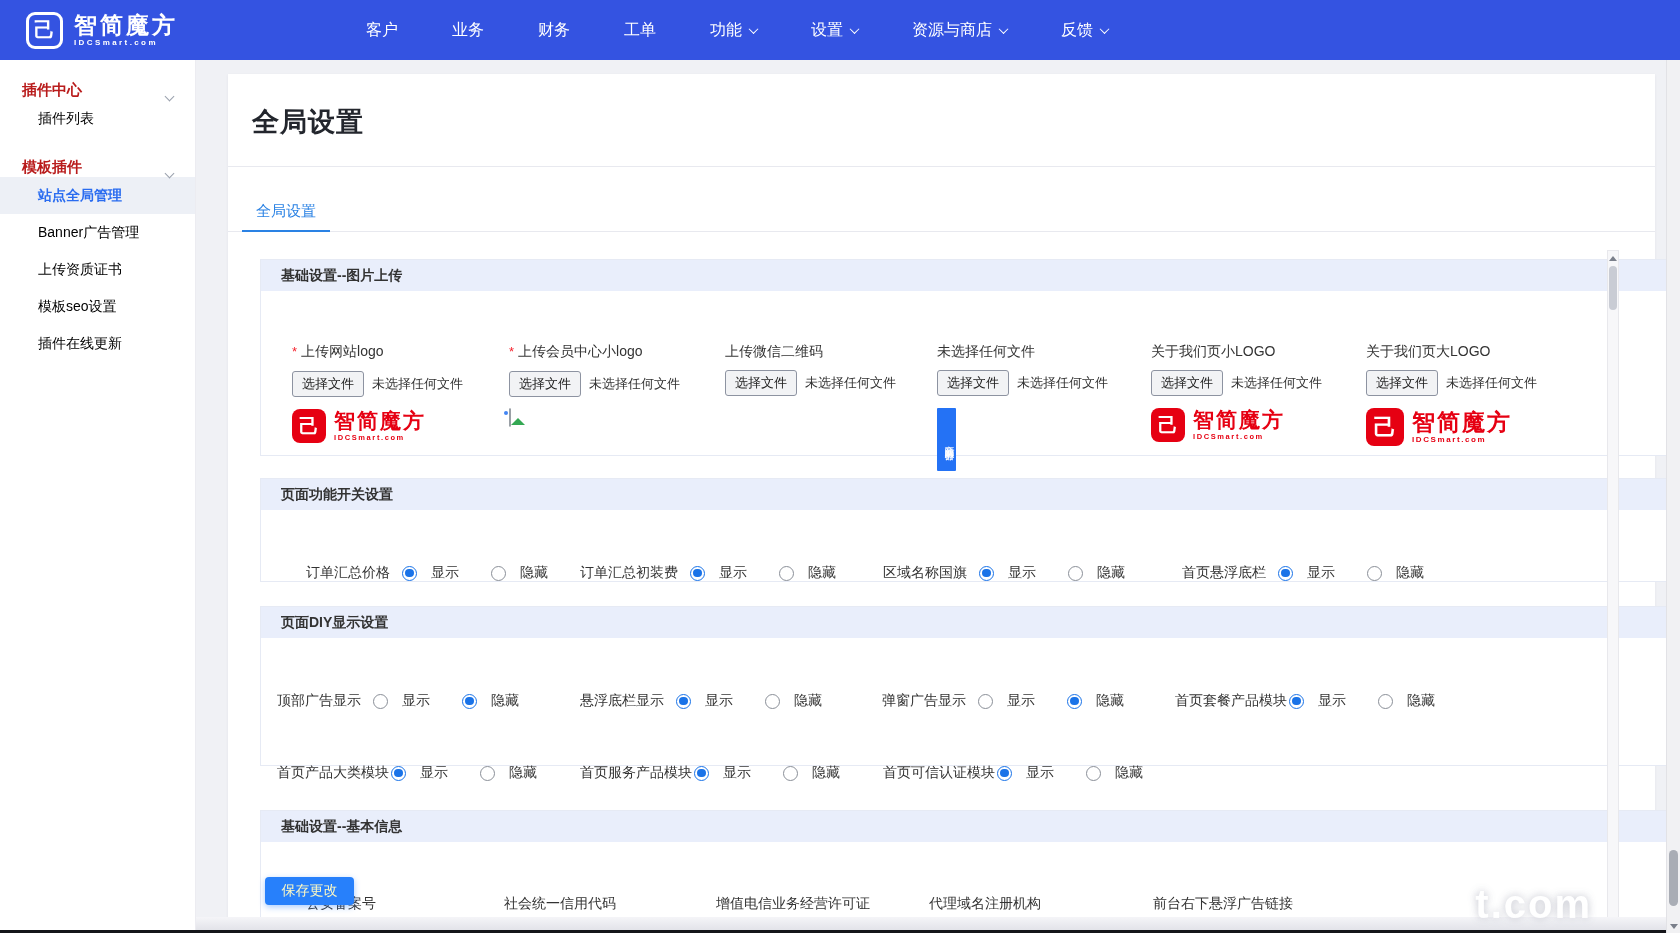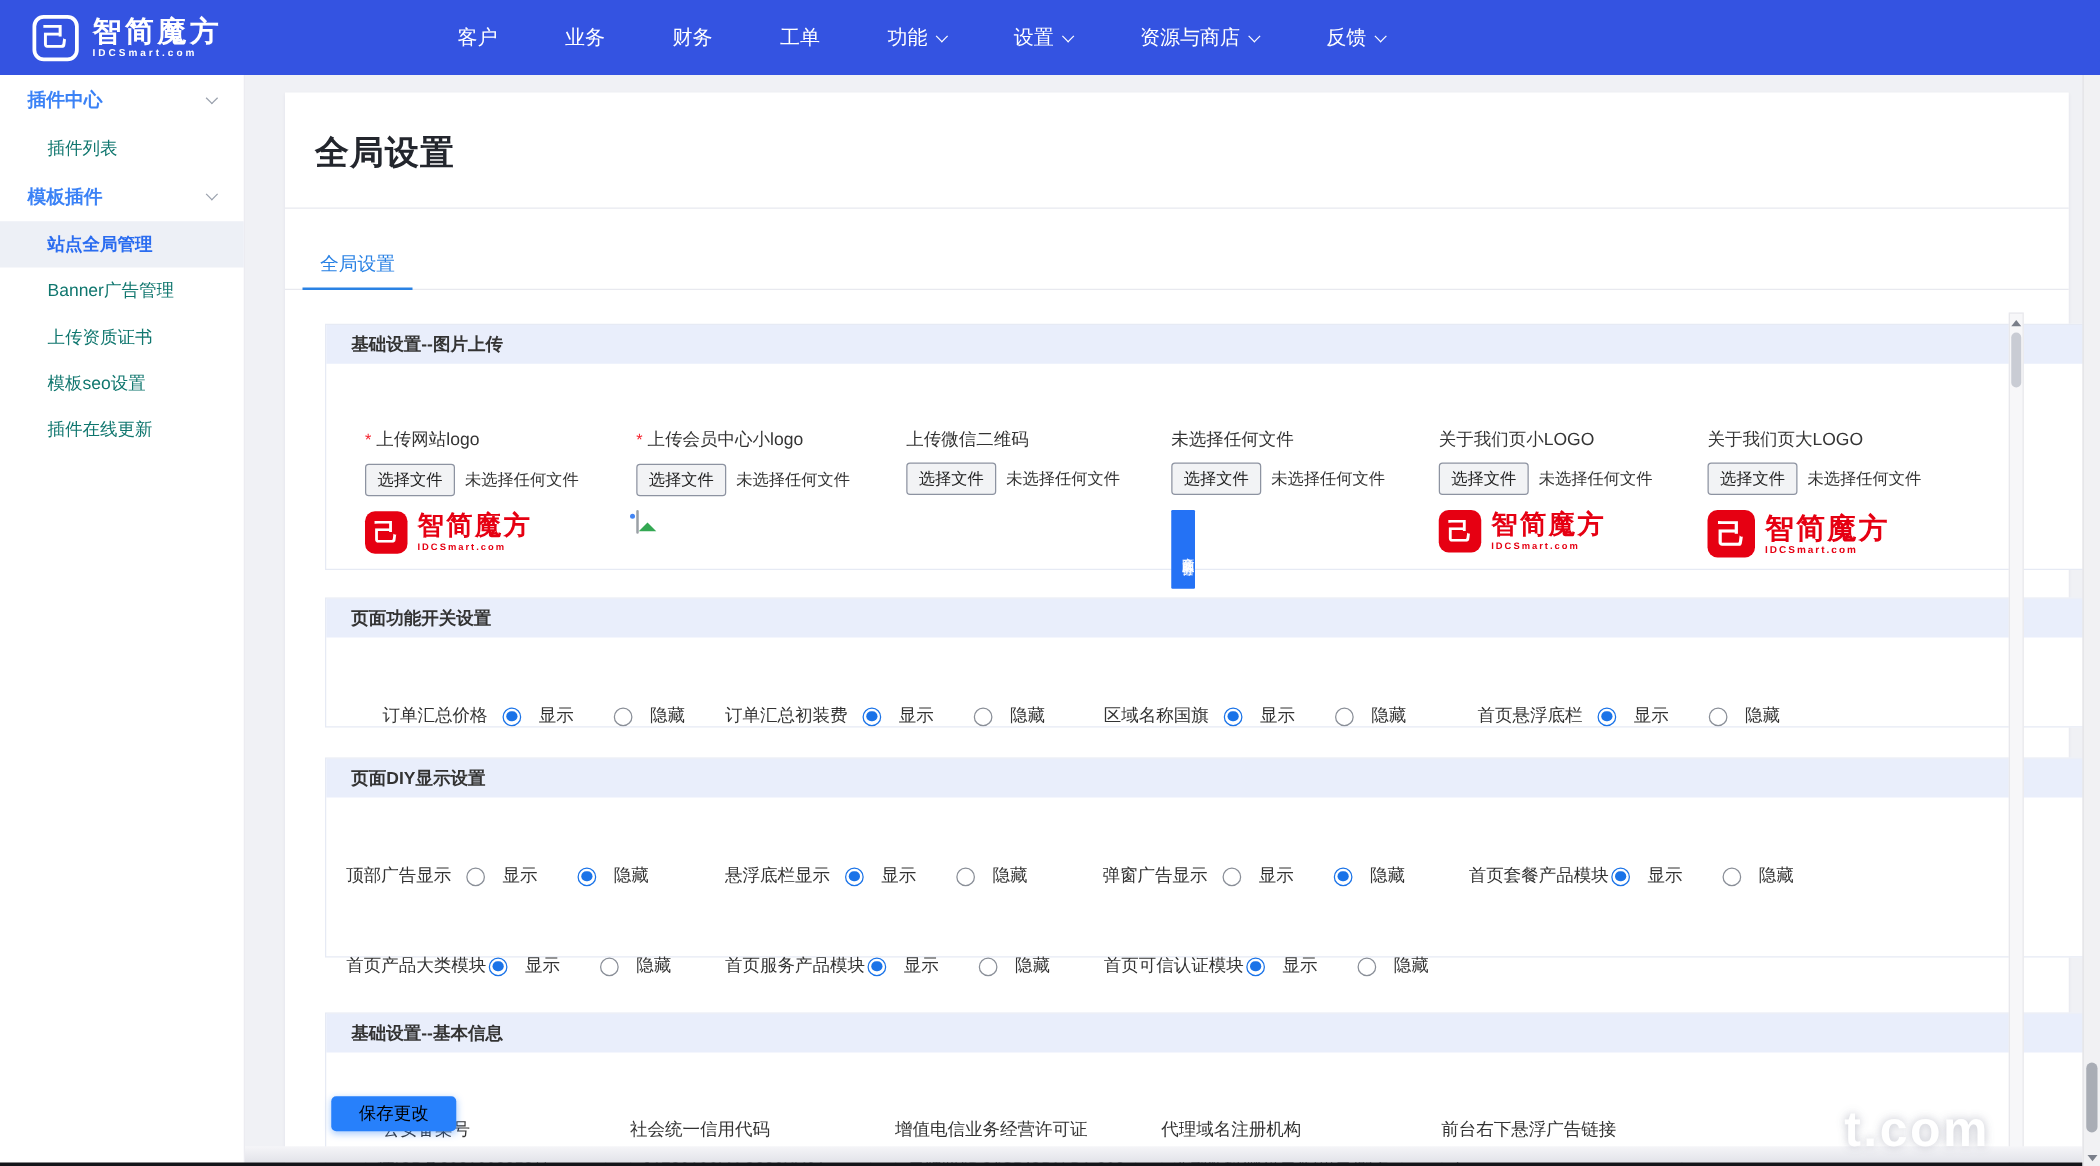--- a/index.html
+++ b/index.html
@@ -11,23 +11,23 @@
   .logo-badge { width:37px; height:37px; border:3px solid #fff; border-radius:9px; display:flex; align-items:center; justify-content:center; color:#fff; font-size:21px; font-weight:bold; }
   .logo-badge::before { content:"己"; }
   .logo-text .t1 { color:#fff; font-size:23px; font-weight:bold; letter-spacing:3px; line-height:24px; }
   .logo-text .t2 { color:#fff; font-size:8px; font-weight:bold; letter-spacing:2.4px; line-height:11px; }
   .nav-items { position:absolute; left:366px; top:0; height:60px; display:flex; align-items:center; gap:54px;justify-content:space-between; }
   .nav-item { color:#fff; font-size:16px; font-weight:500; display:flex; align-items:center; cursor:pointer; white-space:nowrap; }
   .nav-caret { width:7px; height:7px; border-right:1.6px solid #fff; border-bottom:1.6px solid #fff; transform:rotate(45deg) translate(-1px,-1px); margin-left:8px; display:inline-block; }
 
   
   .sidebar { position:absolute; left:0; top:60px; width:196px; height:873px; background:#fff; border-right:1px solid #ececf1; z-index:20; }
-  .side-group { height:40px; display:flex; align-items:center; padding-left:22px; font-size:15px; font-weight:bold; color:#3b82f6; cursor:pointer; position:relative; }
+  .side-group { height:40px; display:flex; align-items:flex-end; padding-left:22px; font-size:15px; font-weight:bold; color:#b91c1c; cursor:pointer; position:relative; }
   .side-chev { position:absolute; right:22px; width:7px; height:7px; border-right:1.5px solid #9aa1ad; border-bottom:1.5px solid #9aa1ad; transform:rotate(45deg); margin-top:-3px; }
-  .side-item { height:37px; display:flex; align-items:center; padding-left:38px; font-size:14px; color:#0f766e; cursor:pointer; }
+  .side-item { height:37px; display:flex; align-items:center; padding-left:38px; font-size:14px; color:#000000; cursor:pointer; }
   .side-item.active { background:#edf0f6; color:#2a6cf0; font-weight:600; }
 
   
   .main { position:absolute; left:196px; top:60px; right:0; bottom:0; background:#f0f1f5; overflow:hidden; }
   .card { position:absolute; left:32px; top:14px; width:1427px; height:880px; background:#fff; box-shadow:0 1px 3px rgba(30,40,80,.06); }
   .page-title { position:absolute; left:24px; top:30px; font-size:27px; font-weight:bold; color:#23262d; letter-spacing:1px; }
   .hr1 { position:absolute; left:0; right:0; top:92px; border-top:1px solid #e8e9ef; }
   .tabbar { position:absolute; left:0; right:0; top:119px; height:39px; border-bottom:1px solid #e8e9ef; }
   .tab { position:absolute; left:14px; top:0; height:39px; padding:0 14px; display:flex; align-items:center; font-size:15px; color:#2a82e4; border-bottom:2.5px solid #2a82e4; cursor:pointer; }
 
@@ -69,21 +69,21 @@
   .sec-switch { top:404px; height:104px; }
   .sec-diy { top:532px; height:160px; }
 
   
   .sec-basic { top:736px; height:200px; }
   .basic-col { position:absolute; top:52px; }
   .basic-label { font-size:14px; color:#333; line-height:18px; white-space:nowrap; }
   .txt { margin-top:7px; width:193px; height:31px; border:1px solid #d4d7de; border-radius:3px; padding:0 9px; font-size:13.5px; color:#3a3f47; font-family:inherit; background:#fff; }
 
   
-  .save-btn { position:absolute; left:265px; top:877px; width:100px; height:28px; background:#2780fb; color:#000000; font-size:14px; border:none; border-radius:4px; cursor:pointer; z-index:60; box-shadow:0 2px 6px rgba(39,128,251,.4); font-family:inherit; }
+  .save-btn { position:absolute; left:265px; top:877px; width:89px; height:28px; background:#2780fb; color:#fef9c3; font-size:14px; border:none; border-radius:4px; cursor:pointer; z-index:60; box-shadow:0 2px 6px rgba(39,128,251,.4); font-family:inherit; }
 
   
   .h-scroll-band { position:absolute; left:196px; right:14px; bottom:3px; height:13px; background:linear-gradient(#f5f5f8,#e2e3e9); z-index:55; }
   .bottom-edge { position:absolute; left:0; right:0; bottom:0; height:3px; background:#141519; z-index:56; }
   .watermark { position:absolute; right:88px; bottom:6px; font-size:40px; font-weight:bold; color:#ffffff; opacity:.85; text-shadow:0 0 8px rgba(170,172,185,.9); z-index:57; letter-spacing:2px; }
 
   
   .inner-scroll { position:absolute; left:1411px; top:190px; width:12px; bottom:0; background:#f7f7f9; border:1px solid #e8e8ec; z-index:40; }
   .inner-scroll .thumb { position:absolute; left:1px; right:1px; top:15px; height:44px; background:#c9ccd4; border-radius:6px; }
   .arrow-up, .arrow-down { position:absolute; left:0; right:0; height:12px; display:flex; align-items:center; justify-content:center; }

